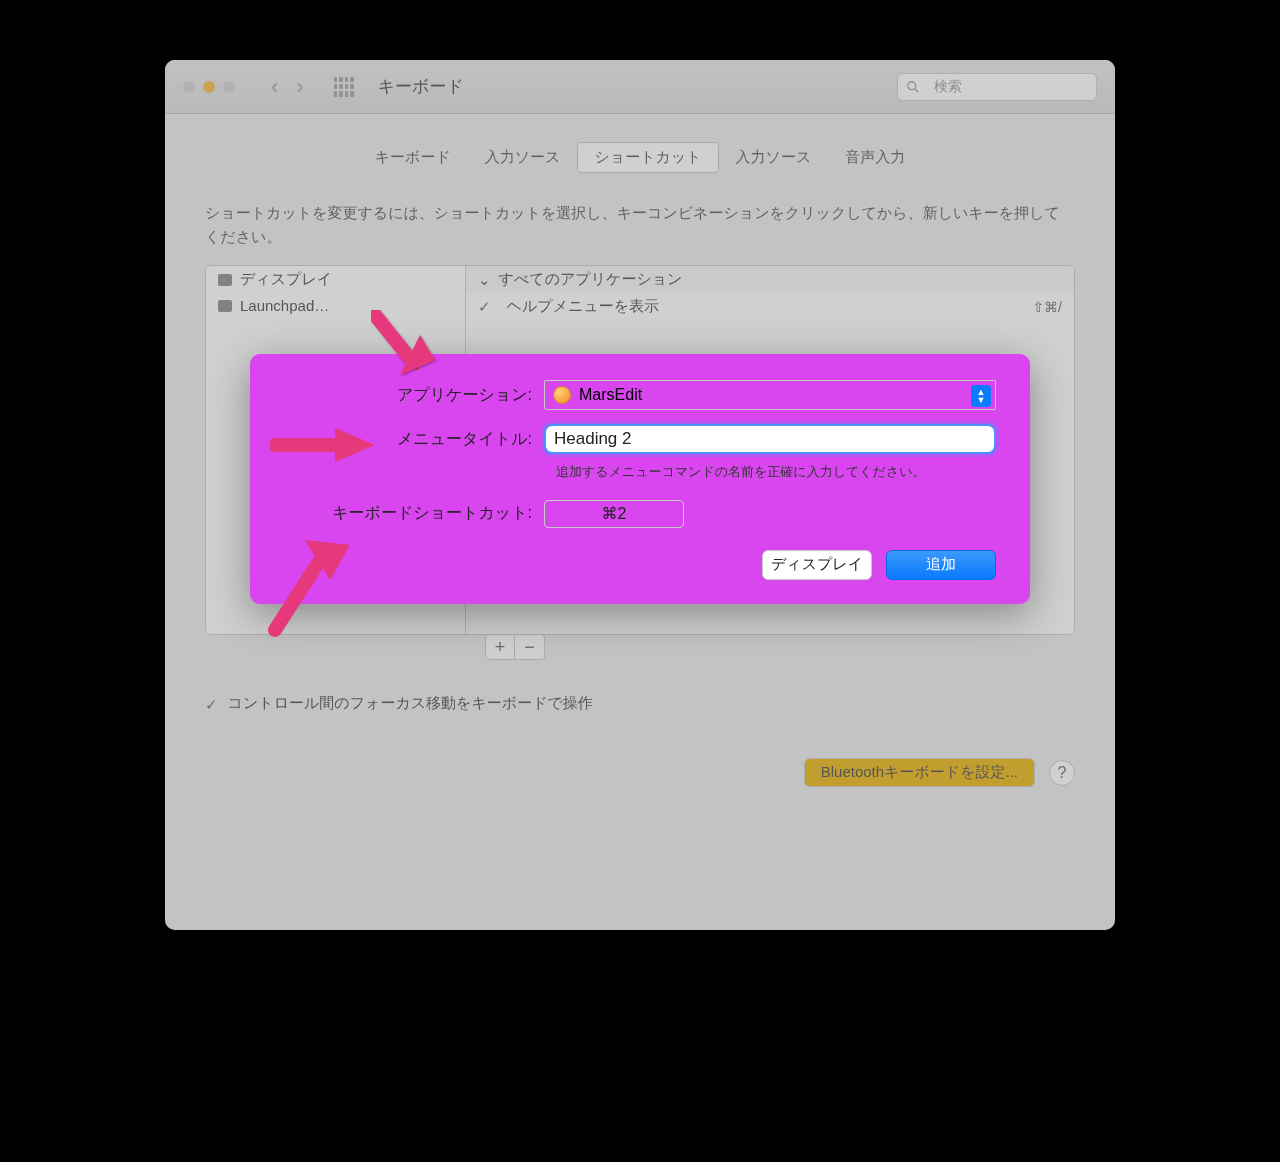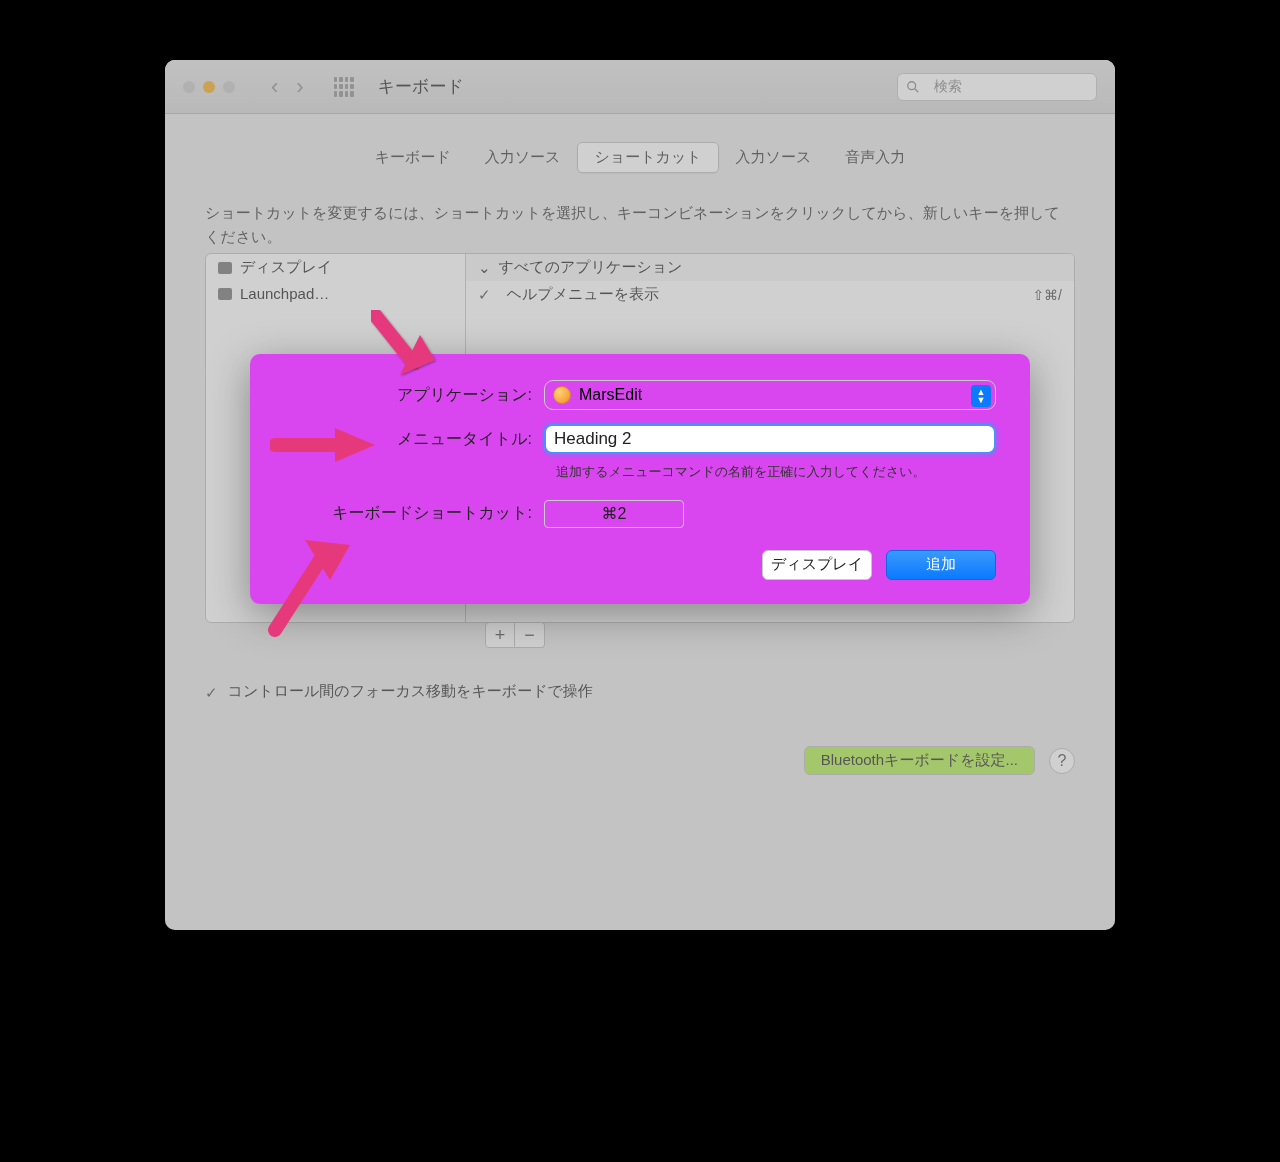--- a/index.html
+++ b/index.html
@@ -58,21 +58,21 @@
     }
     .tab {
       padding:5px 16px; font-size:15px; color:#555;
       border:1px solid transparent;
     }
     .tab.active {
       background:#fff; border:1px solid #c8c8c8; border-radius:5px;
       box-shadow:0 1px 2px rgba(0,0,0,.05);
     }
     .instructions {
-      font-size:15px; color:#555; line-height:1.6; margin-bottom:4px;
+      font-size:15px; color:#555; line-height:1.6; margin-bottom:16px;
     }
     .panes {
       display:flex; border:1px solid #c8c8c8; border-radius:6px; height:370px;
       background:#fff; overflow:hidden;
     }
     .left-pane { width:260px; border-right:1px solid #d0d0d0; }
     .left-item { padding:4px 12px; font-size:15px; color:#444; display:flex; align-items:center; gap:8px;}
     .left-item .sq{width:14px;height:12px;background:#888;border-radius:2px;}
     .right-pane { flex:1; }
     .right-header{padding:4px 12px;font-size:15px;color:#444; display:flex; align-items:center; gap:8px; background:#f6f6f6;}
@@ -86,21 +86,21 @@
       width:30px;height:26px;border:1px solid #c8c8c8; background:#fff;
       display:flex;align-items:center;justify-content:center; color:#666; font-size:18px;
     }
     .sqbtn:first-child{border-radius:4px 0 0 4px;}
     .sqbtn:last-child{border-radius:0 4px 4px 0; border-left:none;}
     .checkbox-row { display:flex; align-items:flex-start; gap:10px; margin-top:34px; font-size:15px; color:#444;}
     .checkbox-row .chk{color:#666; margin-top:2px;}
     .sub { font-size:15px; color:#555; margin-left:26px; margin-top:4px; line-height:1.6;}
     .footer { display:flex; align-items:center; margin-top:44px;}
     .btbtn{
-      margin-left:auto; background:#bef264; border:1px solid #c8c8c8; border-radius:6px;
+      margin-left:auto; background:#eab308; border:1px solid #c8c8c8; border-radius:6px;
       padding:4px 16px; font-size:15px; color:#444;
     }
     .help{
       width:26px;height:26px;border:1px solid #c8c8c8;border-radius:50%; margin-left:14px;
       display:flex;align-items:center;justify-content:center;color:#666;background:#fff;
     }
     
     .dim {
       position:absolute; inset:0; background:rgba(120,120,120,0.35);
     }
@@ -108,21 +108,21 @@
     .modal {
       position:absolute; top:294px; left:50%; transform:translateX(-50%);
       width:780px; background:#d946ef; border-radius:10px;
       box-shadow:0 10px 40px rgba(0,0,0,.35);
       padding:26px 34px 24px;
       z-index:10;
     }
     .mrow { display:flex; align-items:center; margin-bottom:14px;}
     .mlabel { width:260px; text-align:right; padding-right:12px; font-size:16px; color:#222;}
     .mselect {
-      flex:1; height:30px; border:1px solid #c8c8c8; border-radius:9px;
+      flex:1; height:30px; border:1px solid #c8c8c8; border-radius:2px;
       display:flex; align-items:center; padding:0 8px; gap:8px; font-size:16px;
       position:relative;
     }
     .mselect .appicon{
       width:18px;height:18px;border-radius:50%;
       background:radial-gradient(circle at 30% 30%, #ffd27a, #f68b1f);
       border:1px solid #d48a2a;
     }
     .mselect .chev{
       position:absolute; right:4px; top:4px;

